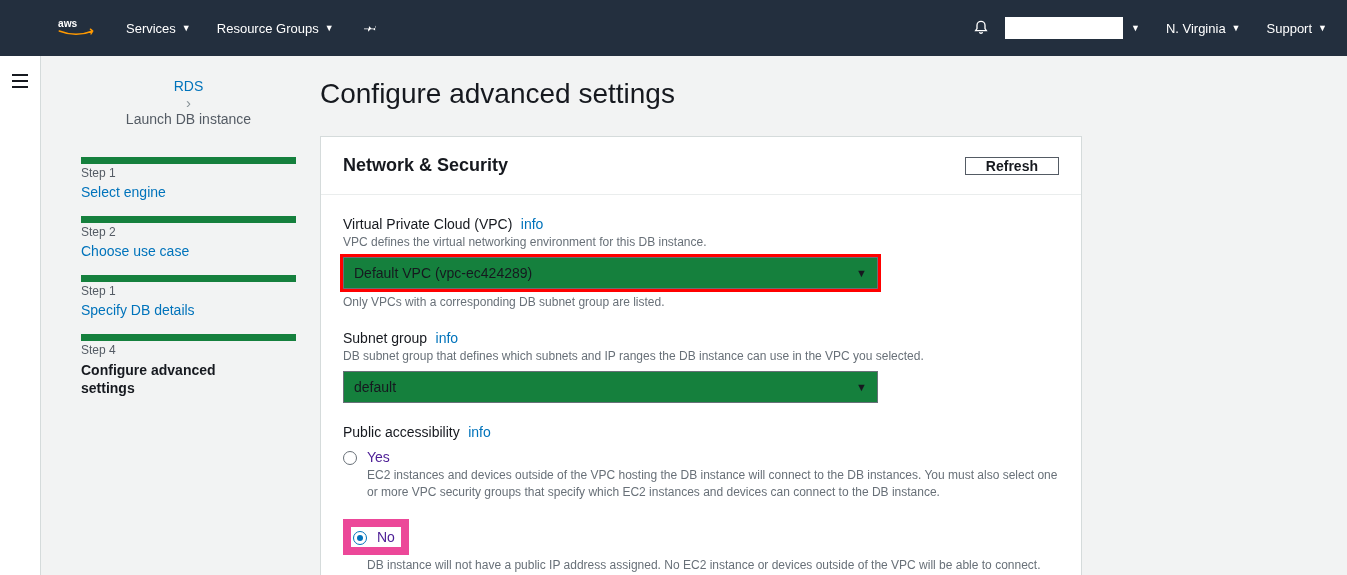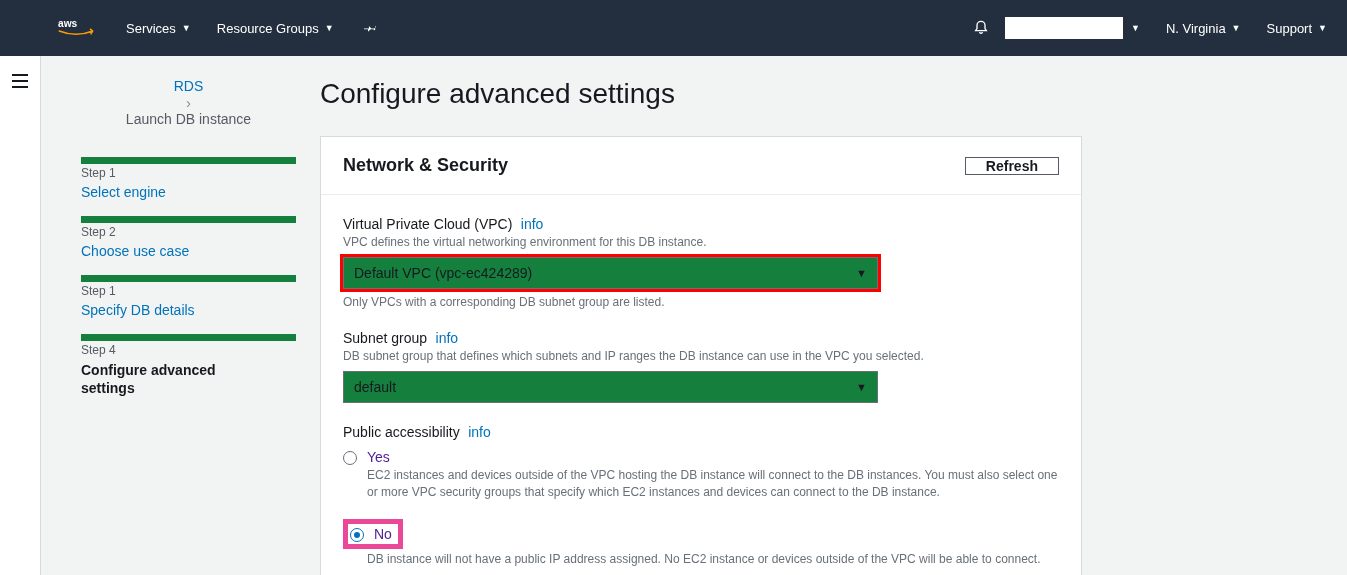--- a/index.html
+++ b/index.html
@@ -39,21 +39,21 @@
   .field { margin-bottom:20px; }
   .field-label { font-size:14px; color:#16191f; display:inline; }
   .info-link { color:#0073bb; font-size:14px; margin-left:4px; cursor:pointer; }
   .field-desc { font-size:12px; color:#687078; margin-top:2px; }
   .select-wrap { position:relative; margin-top:8px; }
   .select { width:535px; height:32px; border:1px solid #687078; background:#15803d; padding:0 30px 0 10px; font-size:14px; line-height:30px; cursor:pointer; position:relative; }
   .select .tri { position:absolute; right:10px; top:50%; transform:translateY(-50%); font-size:11px; }
   .hl-red { outline:3px solid #ff0000; outline-offset:0; }
   .field-note { font-size:12px; color:#687078; margin-top:6px; }
   .radio-row { display:flex; align-items:flex-start; margin-top:8px; }
-  .radio-row.hl { border:5px solid #ec4899; padding:2px 6px 2px 2px; display:inline-flex; }
+  .radio-row.hl { border:8px solid #ec4899; padding:2px 6px 2px 2px; display:inline-flex; }
   .radio { width:14px; height:14px; border:1px solid #687078; border-radius:50%; margin-right:10px; margin-top:2px; flex-shrink:0; display:flex; align-items:center; justify-content:center; cursor:pointer; background:#fff; }
   .radio.checked { border-color:#0073bb; }
   .radio.checked::after { content:""; width:6px; height:6px; background:#0073bb; border-radius:50%; }
   .radio-label { font-size:14px; color:#4c1d95; }
   .radio-desc { font-size:12px; color:#687078; margin-top:2px; margin-left:24px; max-width:700px; line-height:1.4; }
 </style>
 </head>
 <body>
 
 <div class="topnav">

